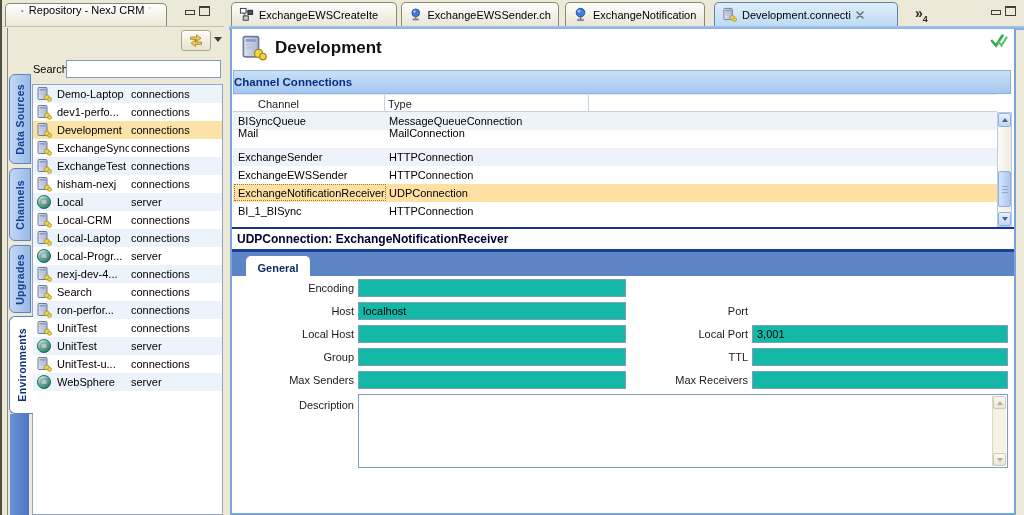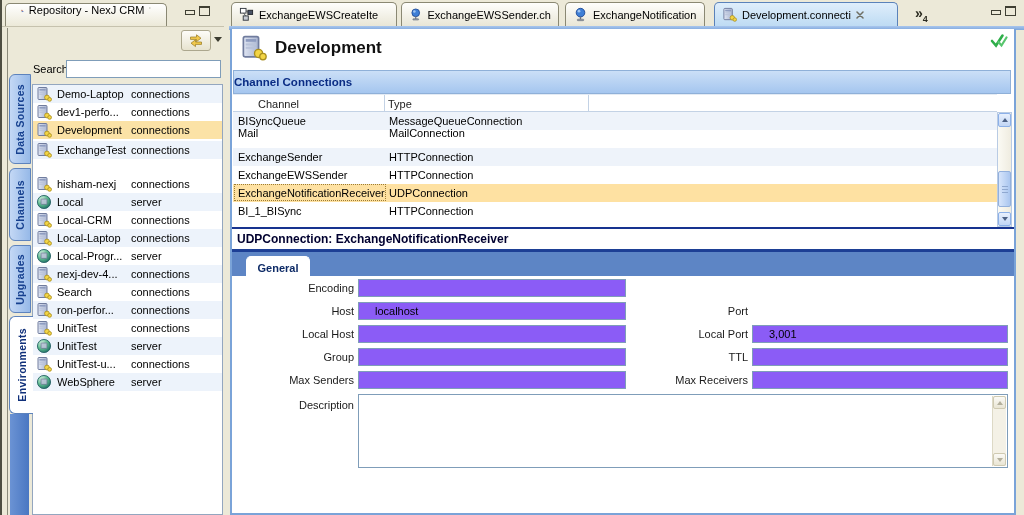--- a/index.html
+++ b/index.html
@@ -93,21 +93,21 @@
   .sb-thumb::after { content:""; position:absolute; left:3px; top:14px; width:6px; height:1px; background:#8fa8d0; box-shadow:0 3px 0 #8fa8d0, 0 6px 0 #8fa8d0; }
 
   .navy-line { left:0; top:198px; width:782px; height:2px; background:#17338f; }
   .detail-title { left:5px; top:203px; font-weight:bold; font-size:12px; color:#00002f; }
   .gen-band { left:0; top:220px; width:782px; height:27px; background:#5d85c5; border-top:3px solid #1d3f95; }
   .gen-tab { position:absolute; left:14px; top:4px; width:64px; height:23px; background:#fff; border:1px solid #fff; border-bottom:none;
     border-radius:5px 5px 0 0; text-align:center; line-height:22px; font-weight:bold; color:#0d2a66; }
 
   .flabel { position:absolute; text-align:right; line-height:18px; color:#1a1a1a; }
   .flabel.l { left:22px; width:100px; } .flabel.r { left:406px; width:110px; }
-  .finput { position:absolute; height:18px; border:1px solid #7f9db9; background:#8b5cf6; font:11px "Liberation Sans",sans-serif; padding:1px 16px; }
+  .finput { position:absolute; height:18px; border:1px solid #7f9db9; background:#14b8a6; font:11px "Liberation Sans",sans-serif; padding:1px 4px; }
   .finput.l { left:126px; width:268px; } .finput.r { left:520px; width:256px; }
   .rowA { top:250px; } .rowB { top:273px; } .rowC { top:296px; } .rowD { top:319px; } .rowE { top:342px; }
   .desc-label { top:367px; }
   .ta-wrap { left:126px; top:365px; width:650px; height:74px; border:1px solid #7f9db9; background:#fff; }
   .ta { position:absolute; left:1px; top:1px; width:632px; height:70px; border:none; resize:none; outline:none; font:11px "Liberation Sans",sans-serif; }
   .ta-sb { position:absolute; right:1px; top:1px; width:14px; height:70px; background:#f4f1e6; border-left:1px solid #ddd9c6; }
   .ta-btn { position:absolute; left:0; width:13px; height:13px; background:linear-gradient(#fbfaf6,#e9e5d4); border:1px solid #cfcab2; border-radius:2px;
     display:flex; align-items:center; justify-content:center; }
   .ta-up { top:0; } .ta-dn { bottom:0; }
   .arr-up.dis { border-bottom-color:#b3af9c; } .arr-dn.dis { border-top-color:#b3af9c; }
@@ -235,21 +235,21 @@
       <span class="tname">Development</span>
       <span class="ttype">connections</span>
     </div>
   <div class="trow" style="top:54px">
       <svg class="ticon">
         <use href="#sym-db"></use>
       </svg>
       <span class="tname">ExchangeSync</span>
       <span class="ttype">connections</span>
     </div>
-  <div class="trow" style="top:56px">
+  <div class="trow" style="top:72px">
       <svg class="ticon">
         <use href="#sym-db"></use>
       </svg>
       <span class="tname">ExchangeTest</span>
       <span class="ttype">connections</span>
     </div>
   <div class="trow" style="top:90px">
       <svg class="ticon">
         <use href="#sym-db"></use>
       </svg>

